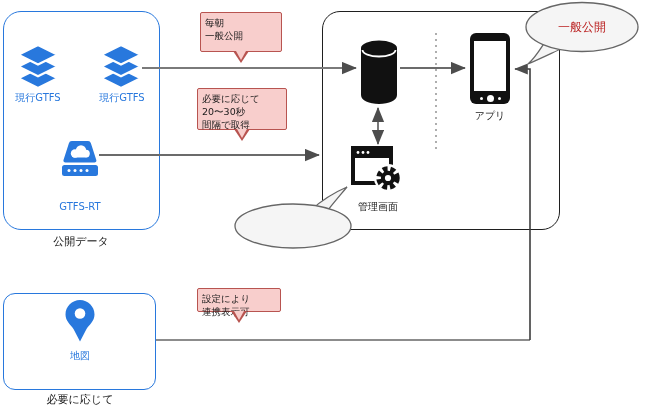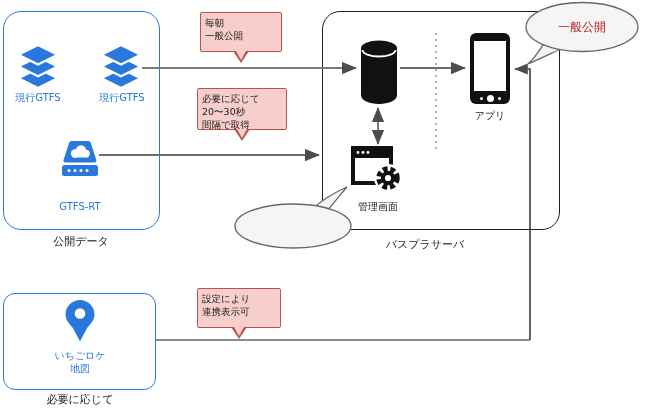--- a/index.html
+++ b/index.html
@@ -122,42 +122,40 @@
     <circle cx="7" cy="6.5" r="1.4" fill="#fff"></circle>
     <circle cx="12" cy="6.5" r="1.4" fill="#fff"></circle>
     <circle cx="17" cy="6.5" r="1.4" fill="#fff"></circle>
     <circle cx="37" cy="32" r="14" fill="#fff"></circle>
     <circle cx="37" cy="32" r="8.5" fill="none" stroke="#111" stroke-width="6.5" stroke-dasharray="4.4 2.6"></circle>
     <circle cx="37" cy="32" r="7.2" fill="#111"></circle>
     <circle cx="37" cy="32" r="3.1" fill="#fff"></circle>
   </svg>
   <div class="lbl" style="left:343px;top:200px;width:70px;">管理画面</div>
 
-  <div class="caption" style="left:370px;top:238px;width:110px;">バスプラサーバ</div>
 
   <svg class="abs" style="left:63px;top:299px;" width="34" height="44" viewBox="0 0 34 44">
     <path d="M17,1 C9,1 2.5,7.5 2.5,15.5 C2.5,22 7.5,25.5 10.5,30 L17,42.5 L23.5,30 C26.5,25.5 31.5,22 31.5,15.5 C31.5,7.5 25,1 17,1 Z" fill="#2878dd"></path>
     <circle cx="17" cy="14.5" r="5.3" fill="#fff"></circle>
   </svg>
   <div class="lbl blue multi" style="left:18px;top:349px;width:124px;">
-    <div>いちごロケ</div>
     <div>地図</div>
   </div>
   <div class="caption" style="left:18px;top:393px;width:124px;">必要に応じて</div>
 
   <div class="callout" style="left:200px;top:12px;width:82px;height:40px;">
     <div>毎朝</div>
     <div>一般公開</div>
   </div>
   <div class="callout" style="left:197px;top:88px;width:90px;height:42px;">
     <div>必要に応じて</div>
     <div>20〜30秒</div>
     <div>間隔で取得</div>
   </div>
-  <div class="callout" style="left:197px;top:288px;width:84px;height:40px;">
+  <div class="callout" style="left:197px;top:288px;width:84px;height:24px;">
     <div>設定により</div>
     <div>連携表示可</div>
   </div>
 
   <svg class="abs" style="left:518px;top:0;" width="130" height="70" viewBox="0 0 130 70">
     <path d="M27,42 C21,51 17,58 10,64 C24,58 36,52 45,48 Z" fill="#f5f5f5" stroke="#666" stroke-width="1.3"></path>
     <ellipse cx="64" cy="27" rx="56" ry="24.5" fill="#f5f5f5" stroke="#666" stroke-width="1.3"></ellipse>
   </svg>
   <div class="bubble-label" style="left:530px;top:19px;width:104px;">一般公開</div>
 

